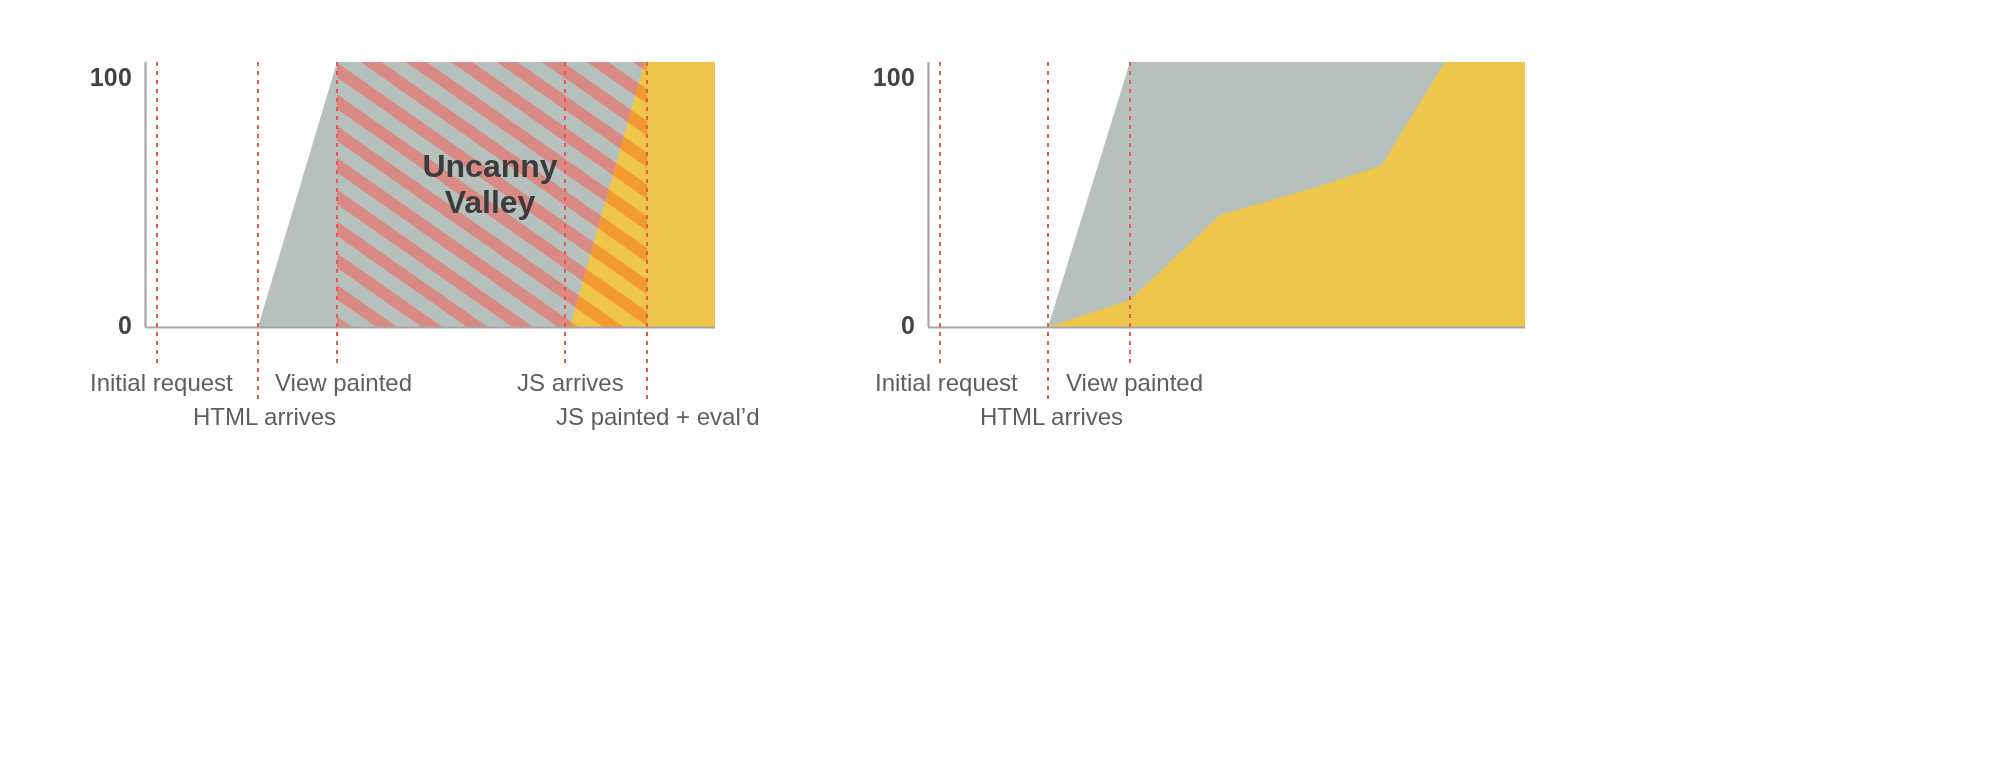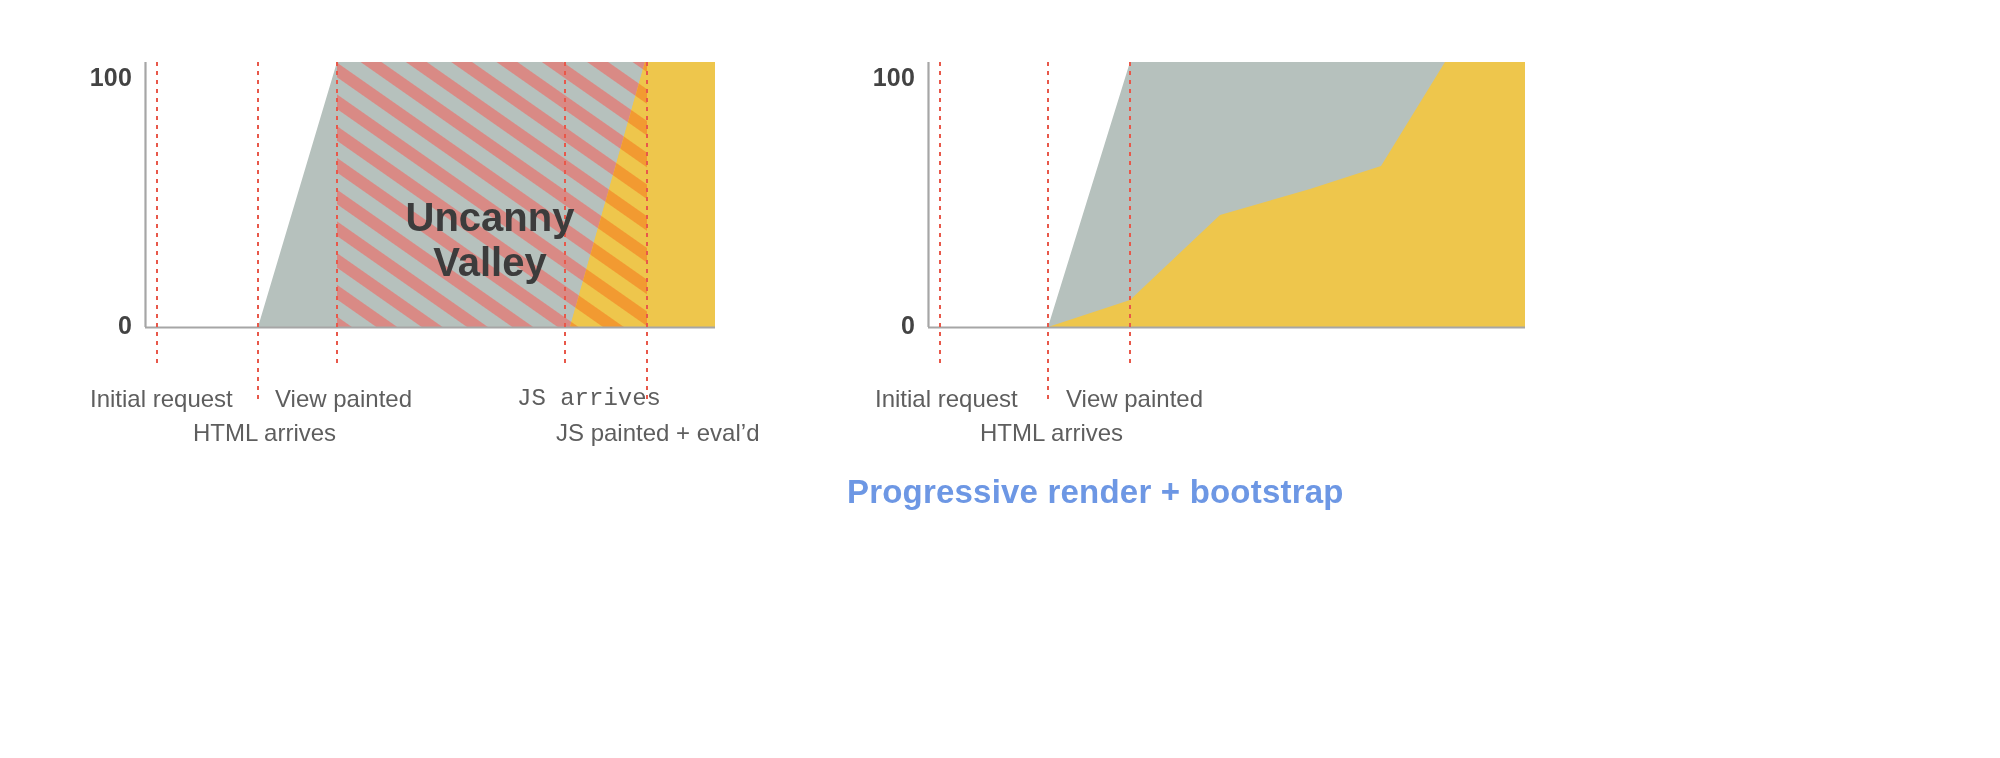--- a/index.html
+++ b/index.html
@@ -23,40 +23,38 @@
     letter-spacing:.2px;
     text-align:right;
     white-space:nowrap;
   }
 
   .tick-label{
     position:absolute;
     font-size:24px;color:#5e5e5e;
     white-space:nowrap;
     letter-spacing:0px;
-    margin-top:16px;
   }
 
   .caption{
     position:absolute;
     font-size:33px;font-weight:bold;
     color:#6d97e4;
     white-space:nowrap;
     letter-spacing:.2px;
   }
 
   .valley-label{
     position:absolute;
-    font-size:40px;font-weight:bold;
+    font-size:32px;font-weight:bold;
     color:#3c3c3c;
     text-align:center;
     line-height:1.13;
     white-space:pre-line;
     pointer-events:none;
-    margin-top:47px;
   }
 </style>
 </head>
 <body>
 
 <div id="stage">
 
   <div class="panel" id="panel-left">
 
     <svg class="chart-svg" width="860" height="560" viewBox="0 0 860 560">
@@ -106,21 +104,21 @@
     </svg>
 
     <div class="axis-value" style="left:70px;top:63px;width:62px;">100</div>
     <div class="axis-value" style="left:70px;top:311px;width:62px;">0</div>
 
     <div class="valley-label" style="left:330px;top:148px;width:320px;">Uncanny
 Valley</div>
 
     <div class="tick-label" style="left:90px;top:369px;">Initial request</div>
     <div class="tick-label" style="left:275px;top:369px;">View painted</div>
-    <div class="tick-label" style="left:517px;top:369px;font-family:Liberation Mono, monospace;">JS arrives</div>
+    <div class="tick-label" style="left:517px;top:369px;">JS arrives</div>
 
     <div class="tick-label" style="left:193px;top:403px;">HTML arrives</div>
     <div class="tick-label" style="left:556px;top:403px;">JS painted + eval’d</div>
 
   </div>
 
   <div class="panel" id="panel-right">
 
     <svg class="chart-svg" width="1160" height="560" viewBox="0 0 1160 560">
 
@@ -138,16 +136,15 @@
       </g>
     </svg>
 
     <div class="axis-value" style="left:13px;top:63px;width:62px;">100</div>
     <div class="axis-value" style="left:13px;top:311px;width:62px;">0</div>
 
     <div class="tick-label" style="left:35px;top:369px;">Initial request</div>
     <div class="tick-label" style="left:226px;top:369px;">View painted</div>
     <div class="tick-label" style="left:140px;top:403px;">HTML arrives</div>
 
-    <div class="caption" style="left:7px;top:473px;">Progressive render + bootstrap</div>
   </div>
 
 </div>
 
 </body></html>

